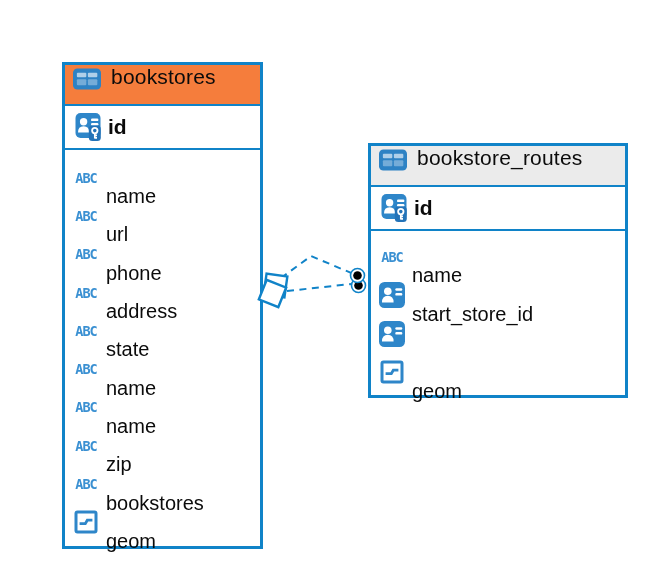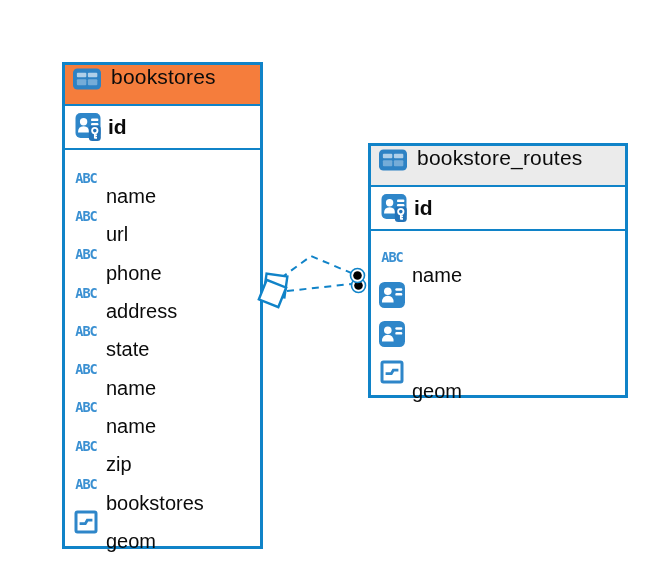--- a/index.html
+++ b/index.html
@@ -202,20 +202,21 @@
       <div class="erd-row">
         <span class="icon">
           <svg width="26" height="26" viewBox="0 0 26 26">
             <rect width="26" height="26" rx="5.5" fill="#2e86c9"></rect>
             <circle cx="8.8" cy="9.2" r="3.8" fill="#fff"></circle>
             <path d="M3 20.5 Q3 13.8 8.8 13.8 Q14.6 13.8 14.6 20.5 Z" fill="#fff"></path>
             <rect x="16.3" y="6.2" width="7" height="2.6" rx="1.2" fill="#fff"></rect>
             <rect x="16.3" y="11" width="7" height="2.6" rx="1.2" fill="#fff"></rect>
           </svg>
         </span>
+        <span class="erd-col-label">start_store_id</span>
       </div>
       <div class="erd-row">
         <span class="icon">
           <svg width="26" height="26" viewBox="0 0 26 26">
             <rect width="26" height="26" rx="5.5" fill="#2e86c9"></rect>
             <circle cx="8.8" cy="9.2" r="3.8" fill="#fff"></circle>
             <path d="M3 20.5 Q3 13.8 8.8 13.8 Q14.6 13.8 14.6 20.5 Z" fill="#fff"></path>
             <rect x="16.3" y="6.2" width="7" height="2.6" rx="1.2" fill="#fff"></rect>
             <rect x="16.3" y="11" width="7" height="2.6" rx="1.2" fill="#fff"></rect>
           </svg>

